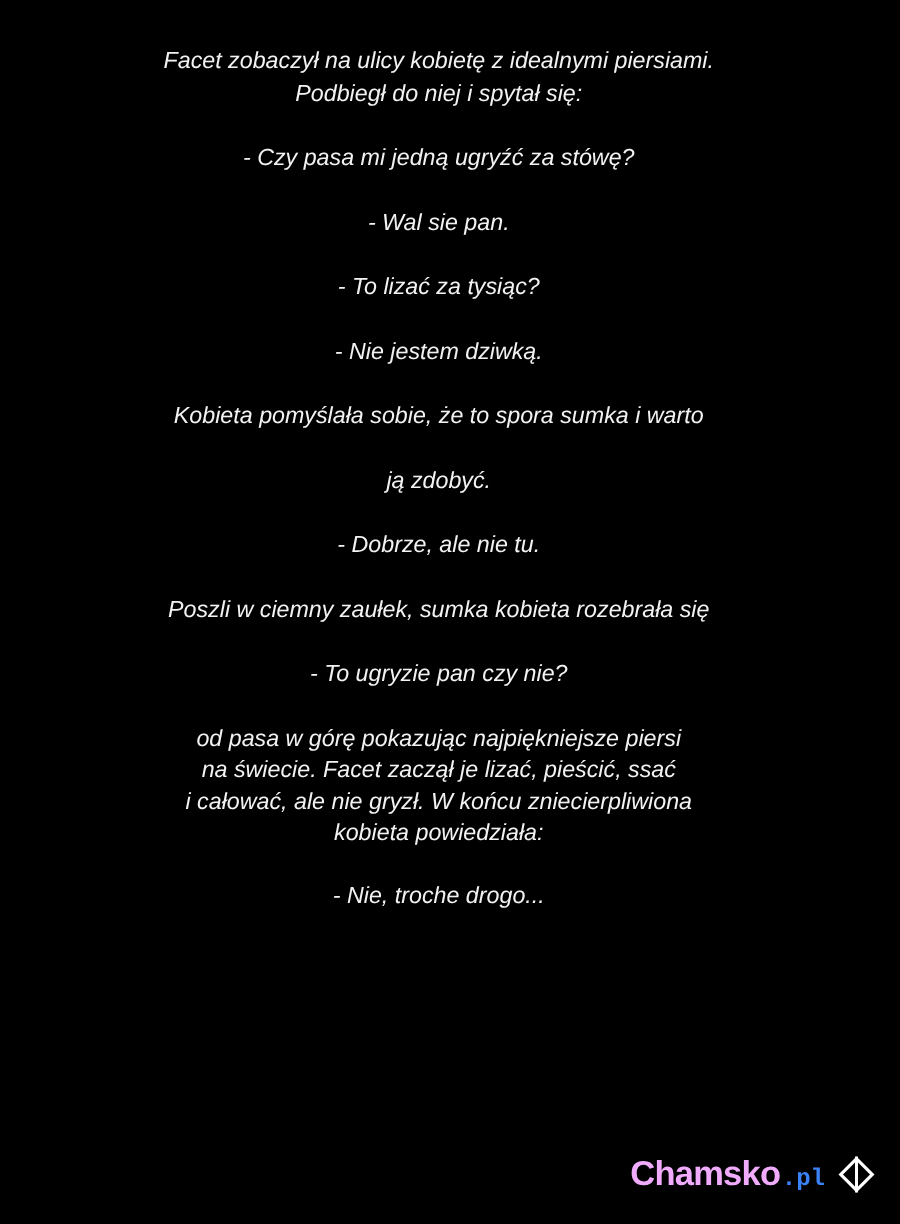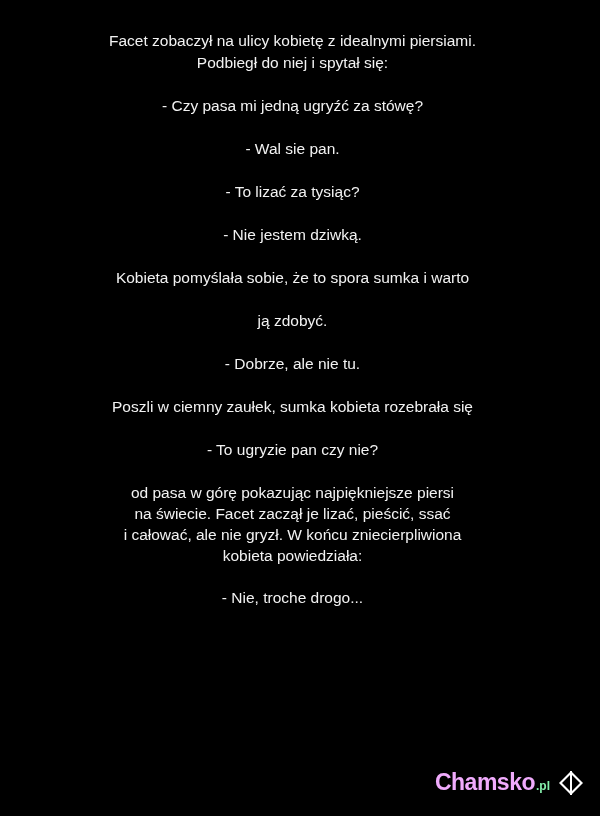--- a/index.html
+++ b/index.html
@@ -17,20 +17,21 @@
   .page {
     position: relative;
     width: 600px;
     height: 816px;
     background: #000000;
     box-sizing: border-box;
   }
   .joke {
     padding: 30px 43px 0 28px;
     text-align: center;
+    font-style: italic;
   }
   .para {
     font-size: 15.5px;
     line-height: 22px;
     color: #f2f2f2;
     margin: 0 0 21px 0;
     text-align: center;
     white-space: pre-line;
   }
   .para.block {
@@ -45,24 +46,25 @@
     gap: 8px;
   }
   .wm-text {
     font-size: 23px;
     font-weight: bold;
     color: #f0abfc;
     letter-spacing: -0.5px;
     font-family: "Liberation Sans", sans-serif;
   }
   .wm-suffix {
-    font-size: 12px;
+    font-size: 16px;
     font-weight: bold;
-    color: #86efac;
+    color: #3b82f6;
     margin-left: 1px;
+    font-family: Liberation Mono, monospace;
   }
   .wm-mark {
     width: 26px;
     height: 26px;
     position: relative;
   }
   .wm-mark svg { display: block; }
 </style>
 </head>
 <body>

